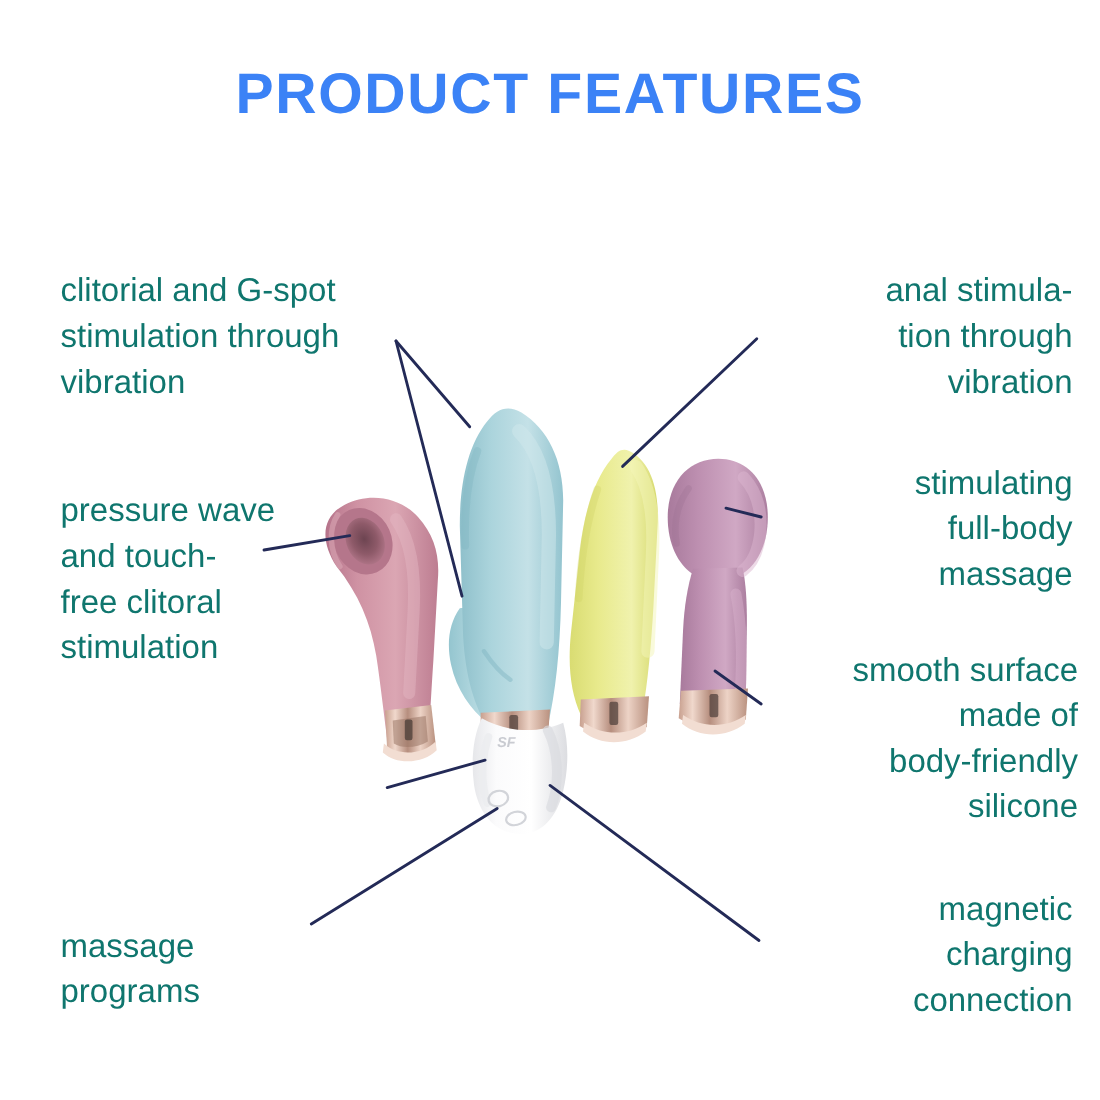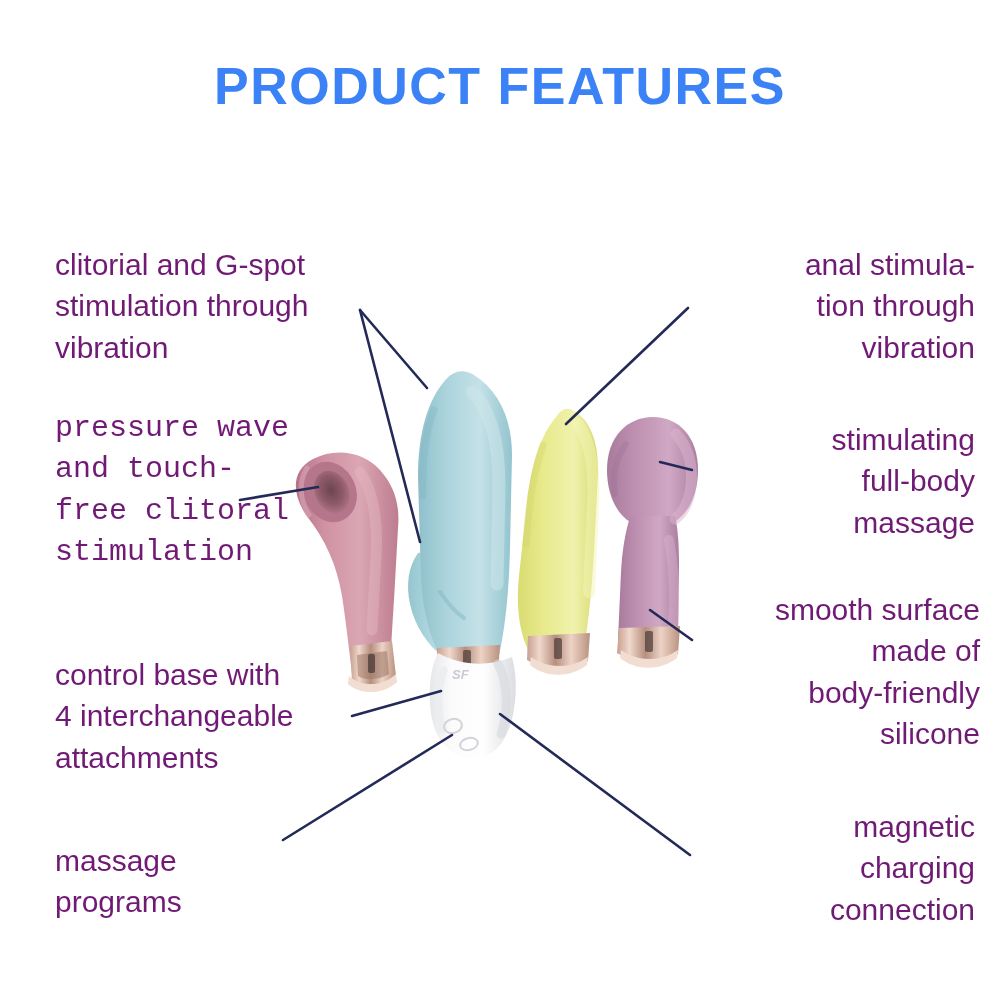--- a/index.html
+++ b/index.html
@@ -10,28 +10,28 @@
   }
   #stage{position:absolute;inset:0;width:1000px;height:1000px;}
 
   #title{
     position:absolute;top:60px;left:0;width:1000px;text-align:center;
     font-size:52px;font-weight:bold;letter-spacing:1.5px;color:#3b82f6;
     line-height:1;
   }
 
   .label{
-    position:absolute;font-size:30px;line-height:1.38;color:#701a75;
+    position:absolute;font-size:30px;line-height:1.38;color:#0f766e;
     font-weight:400;white-space:pre-line;
   }
   .label.right{text-align:right;}
 
   
   #lbl-clitoral   {left:55px; top:244px; width:320px;}
-  #lbl-pressure   {left:55px; top:408px; width:250px;font-family:Liberation Mono, monospace;}
+  #lbl-pressure   {left:55px; top:444px; width:250px;}
   #lbl-controlbase{left:55px; top:654px; width:310px;}
   #lbl-programs   {left:55px; top:840px; width:230px;}
   #lbl-anal       {left:705px;top:244px; width:270px;}
   #lbl-massage    {left:705px;top:419px; width:270px;}
   #lbl-silicone   {left:705px;top:589px; width:275px;}
   #lbl-magnetic   {left:705px;top:806px; width:270px;}
 
   svg.art{position:absolute;left:0;top:0;width:1000px;height:1000px;}
 </style>
 </head>
@@ -222,23 +222,20 @@
     </g>
   </svg>
 
   <div class="label" id="lbl-clitoral">clitorial and G-spot
 stimulation through
 vibration</div>
   <div class="label" id="lbl-pressure">pressure wave
 and touch-
 free clitoral
 stimulation</div>
-  <div class="label" id="lbl-controlbase">control base with
-4 interchangeable
-attachments</div>
   <div class="label" id="lbl-programs">massage
 programs</div>
 
   <div class="label right" id="lbl-anal">anal stimula-
 tion through
 vibration</div>
   <div class="label right" id="lbl-massage">stimulating
 full-body
 massage</div>
   <div class="label right" id="lbl-silicone">smooth surface

